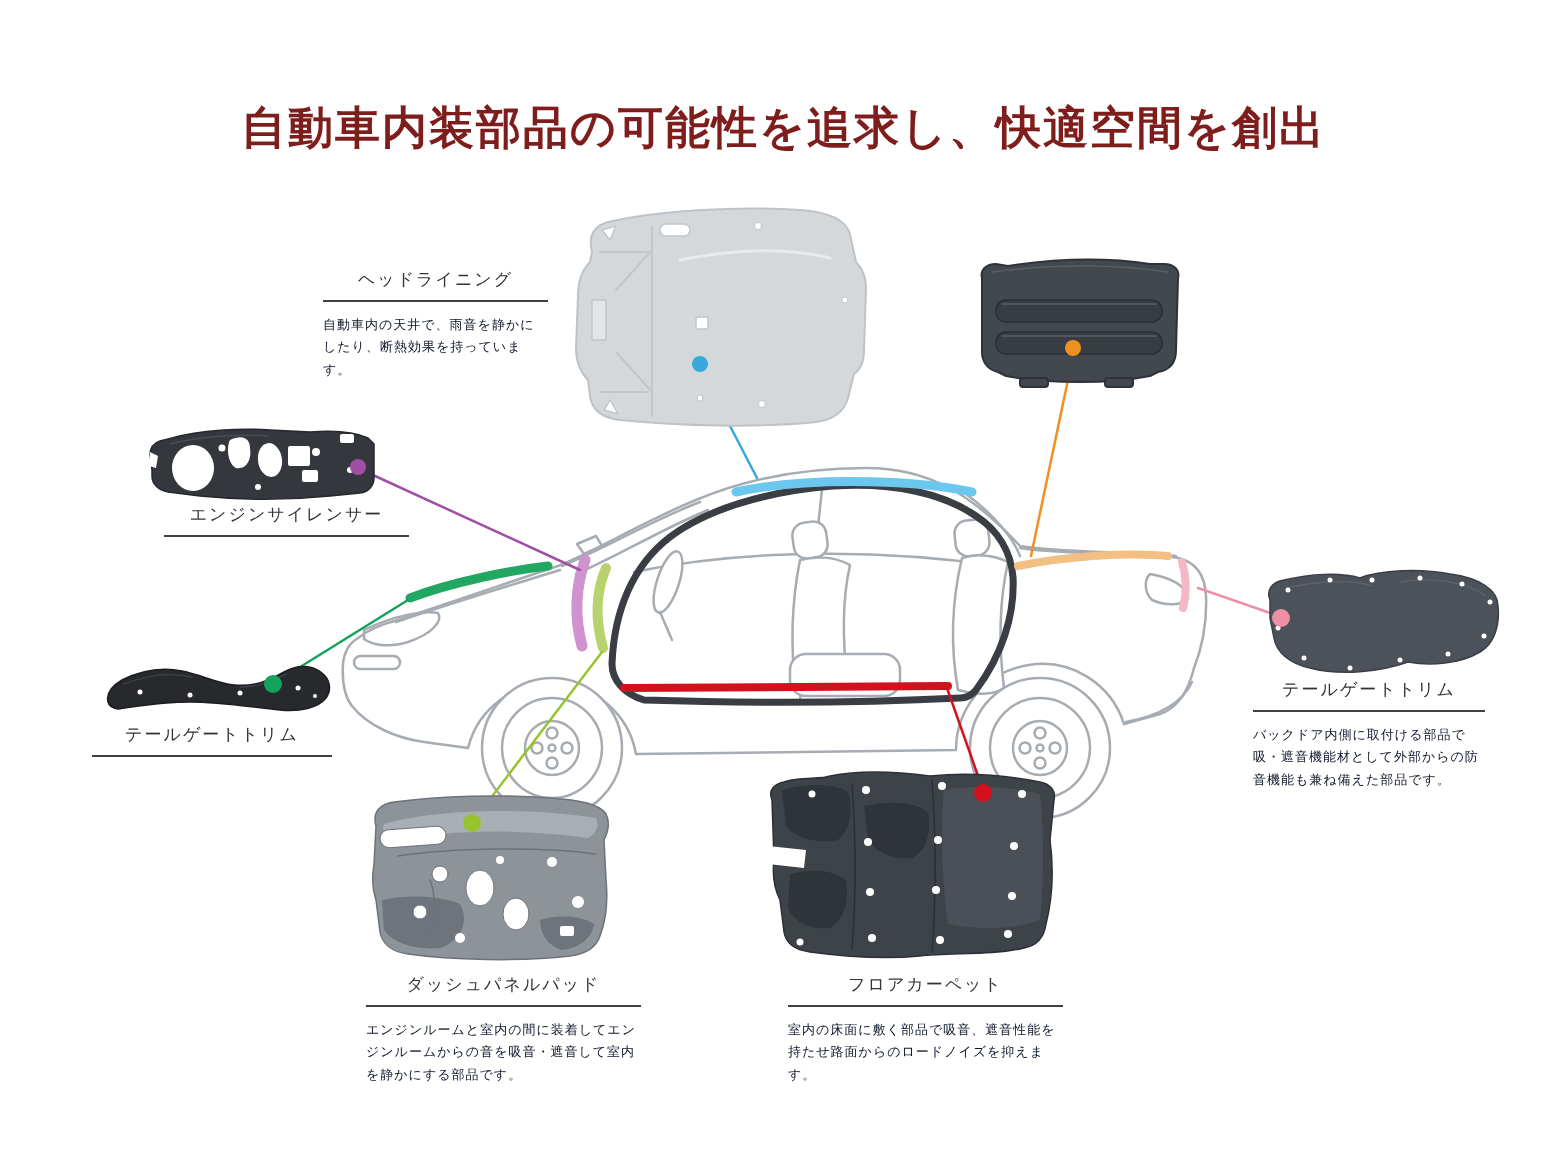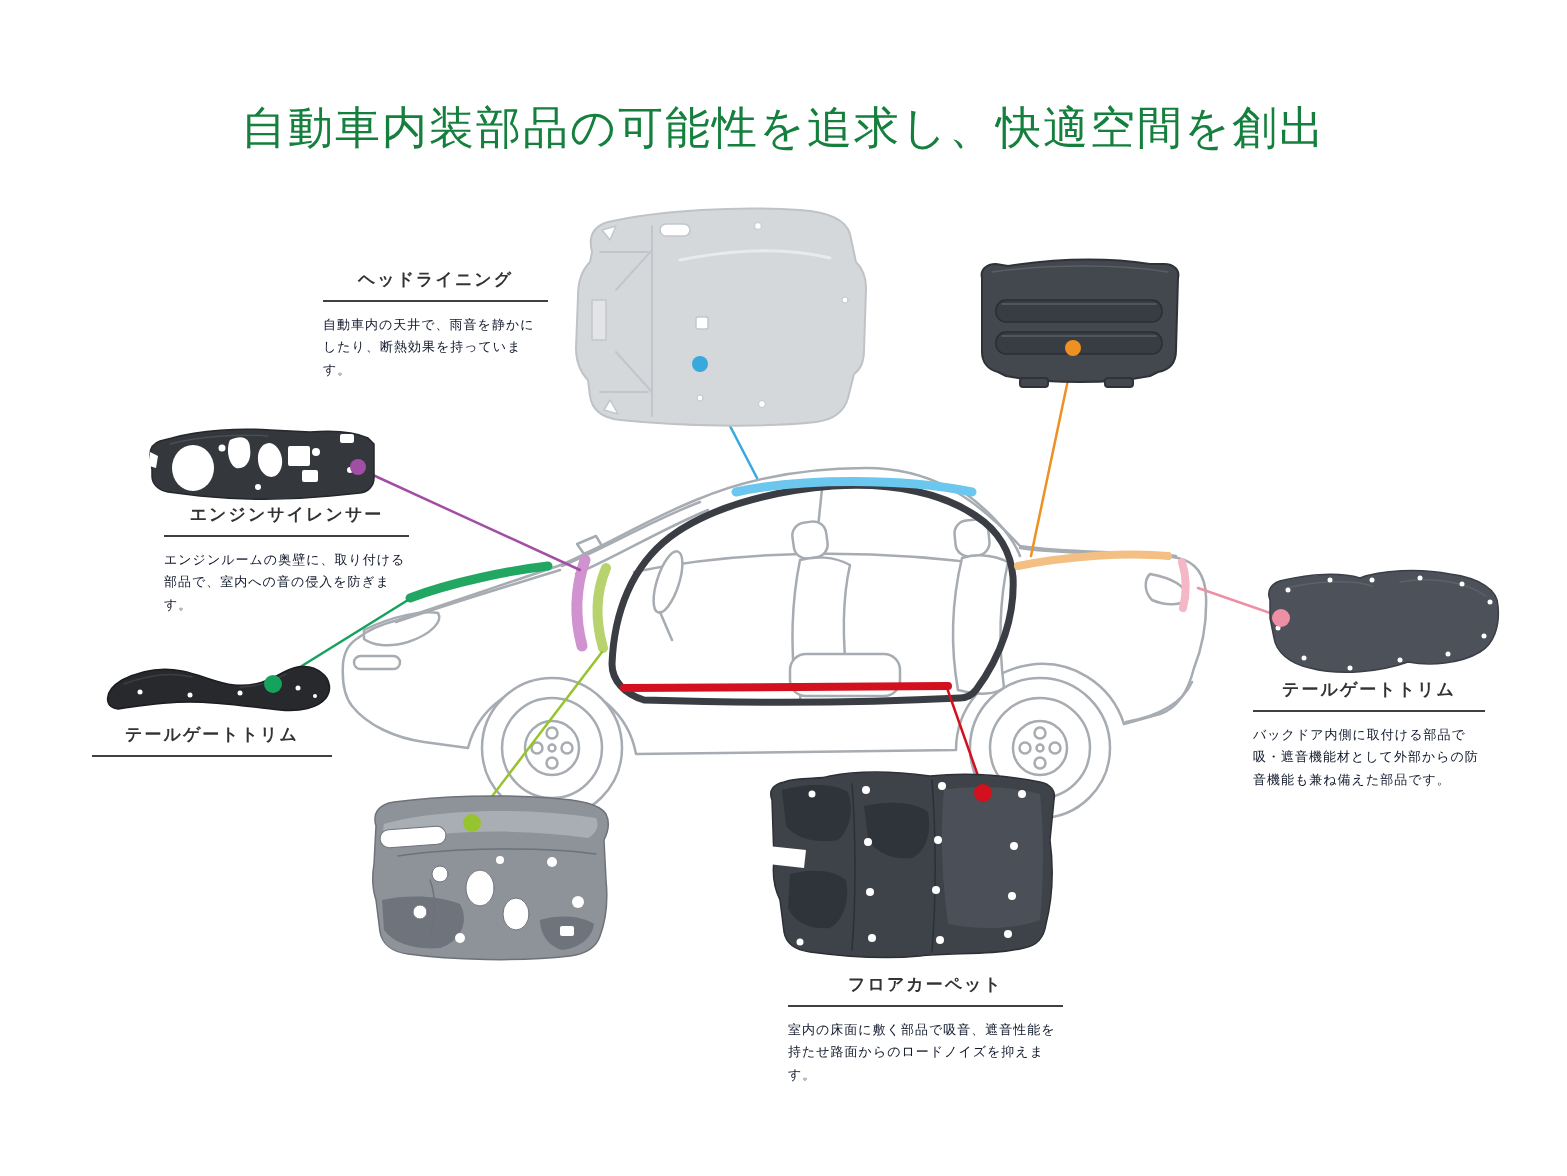--- a/index.html
+++ b/index.html
@@ -2,26 +2,26 @@
 <html><head>
 <meta charset="utf-8">
 <style>
   html,body{margin:0;padding:0;background:#ffffff;}
   .stage{
     position:relative;width:1567px;height:1176px;background:#ffffff;overflow:hidden;
     font-family:"Liberation Sans","DejaVu Sans",sans-serif;
   }
   .main-title{
     position:absolute;left:0;top:98px;width:100%;text-align:center;
-    font-size:45px;font-weight:normal;letter-spacing:2px;color:#15803d;
+    font-size:45px;font-weight:bold;letter-spacing:2px;color:#7f1d1d;
   }
   .diagram-svg{position:absolute;left:0;top:0;width:1567px;height:1176px;}
   .part-label{position:absolute;}
   .label-title{
-    font-size:17px;font-weight:bold;color:#333;text-align:center;
+    font-size:17px;font-weight:normal;color:#333;text-align:center;
     letter-spacing:2px;margin:0 0 9px 0;
   }
   .label-rule{height:2px;background:#404040;margin:0 0 12px 0;}
   .label-desc{
     font-size:13px;color:#0f172a;line-height:1.72;letter-spacing:1px;text-align:left;margin:0;
   }
 </style>
 </head>
 <body>
 
@@ -323,28 +323,32 @@
   <div class="part-label" style="left:323px;top:268px;width:225px;">
     <div class="label-title">ヘッドライニング</div>
     <div class="label-rule"></div>
     <p class="label-desc">自動車内の天井で、雨音を静かにしたり、断熱効果を持っています。</p>
   </div>
 
 
   <div class="part-label" style="left:164px;top:503px;width:245px;">
     <div class="label-title">エンジンサイレンサー</div>
     <div class="label-rule"></div>
-    <p class="label-desc">エンジンルームの奥壁に、取り付ける部品で、室内への音の侵入を防ぎます。</p>
   </div>
 
   <div class="part-label" style="left:92px;top:723px;width:240px;">
     <div class="label-title">テールゲートトリム</div>
     <div class="label-rule"></div>
   </div>
 
+  <div class="part-label" style="left:366px;top:973px;width:275px;">
+    <div class="label-title">ダッシュパネルパッド</div>
+    <div class="label-rule"></div>
+    <p class="label-desc">エンジンルームと室内の間に装着してエンジンルームからの音を吸音・遮音して室内を静かにする部品です。</p>
+  </div>
 
   <div class="part-label" style="left:1253px;top:678px;width:232px;">
     <div class="label-title">テールゲートトリム</div>
     <div class="label-rule"></div>
     <p class="label-desc">バックドア内側に取付ける部品で吸・遮音機能材として外部からの防音機能も兼ね備えた部品です。</p>
   </div>
 
   <div class="part-label" style="left:788px;top:973px;width:275px;">
     <div class="label-title">フロアカーペット</div>
     <div class="label-rule"></div>

